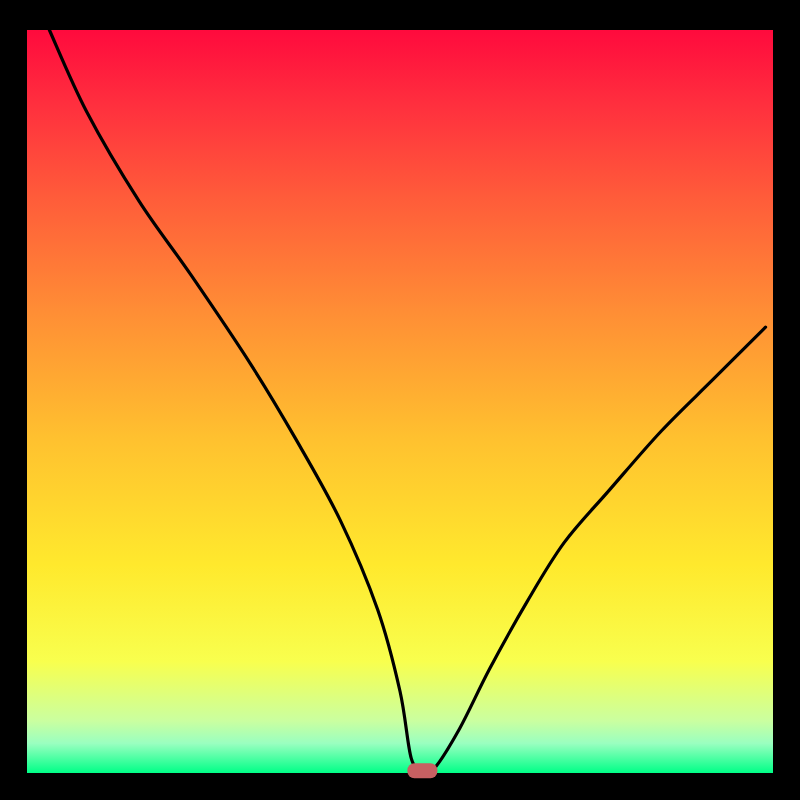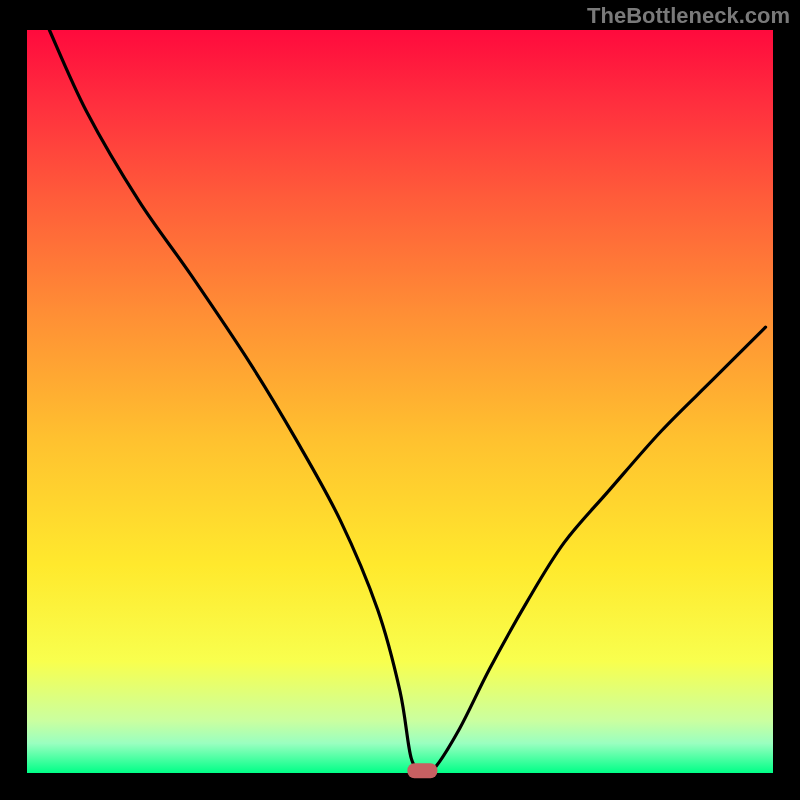--- a/index.html
+++ b/index.html
@@ -29,21 +29,20 @@
   svg {
     position: absolute;
     top: 0;
     left: 0;
   }
 </style>
 </head>
 <body>
 
 <div class="container">
-  <div class="watermark">TheBottleneck.com</div>
   <svg id="chart-svg" width="800" height="800" viewBox="0 0 800 800">
     <defs>
       <linearGradient id="bg-grad" x1="0" y1="0" x2="0" y2="1">
           <stop offset="0.0%" stop-color="#ff0a3d"></stop>
           <stop offset="10.0%" stop-color="#ff2f3e"></stop>
           <stop offset="22.0%" stop-color="#ff5a3a"></stop>
           <stop offset="38.0%" stop-color="#ff8e35"></stop>
           <stop offset="55.0%" stop-color="#ffc12f"></stop>
           <stop offset="72.0%" stop-color="#ffe92d"></stop>
           <stop offset="85.0%" stop-color="#f8ff4e"></stop>

